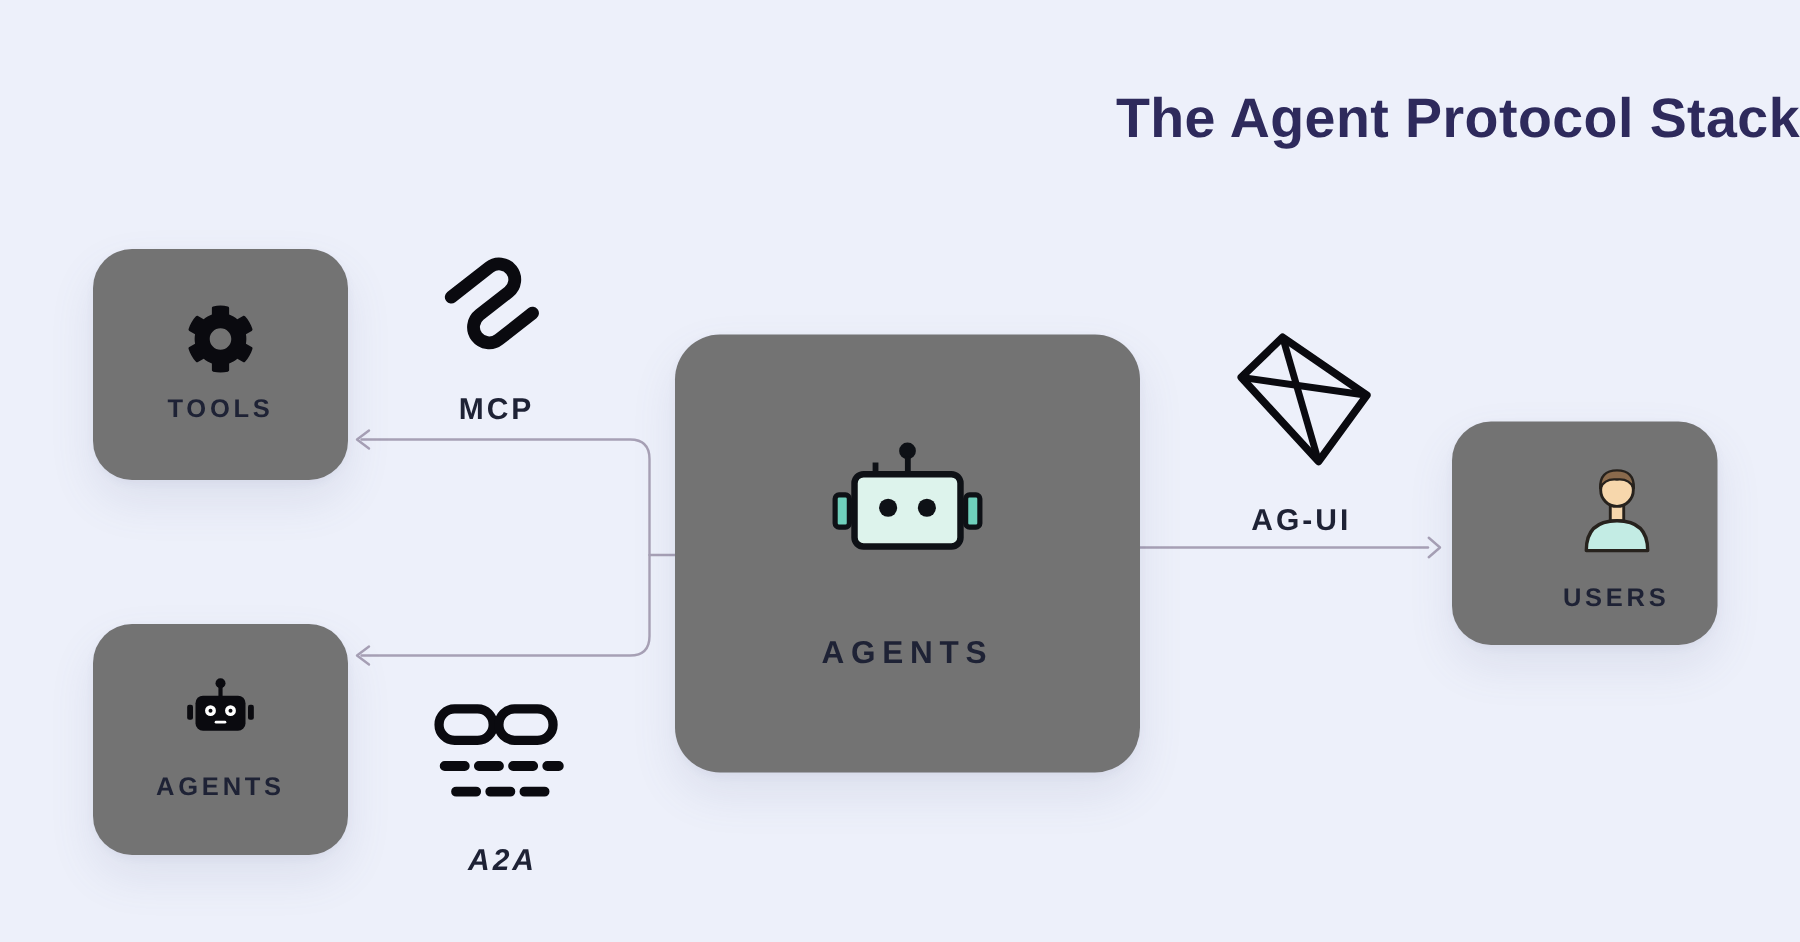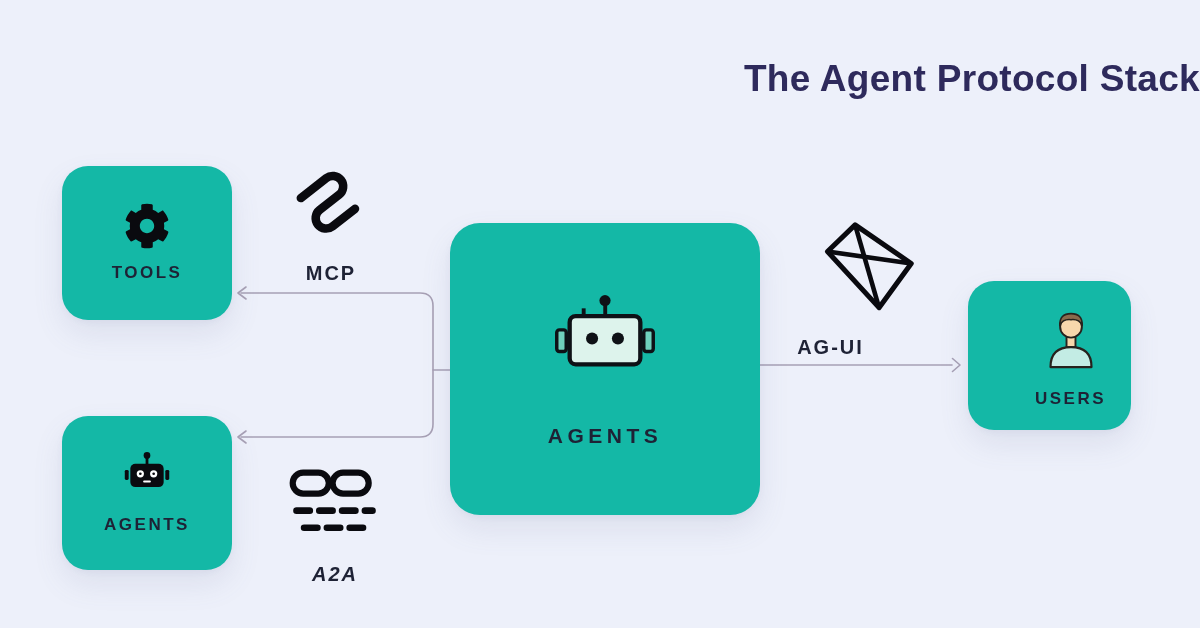--- a/index.html
+++ b/index.html
@@ -17,46 +17,46 @@
     color:#2e2a5c; letter-spacing:0.3px;
   }
 
   .connectors { position:absolute; left:0; top:0; width:1200px; height:628px; }
   .connectors path {
     fill:none; stroke:#a7a0b5; stroke-width:1.6;
     stroke-linecap:round; stroke-linejoin:round;
   }
 
   .card {
-    position:absolute; background:#14b8a6; border-radius:26px;
+    position:absolute; background:#737373; border-radius:26px;
     box-shadow:0 14px 30px rgba(100,104,150,0.12), 0 2px 6px rgba(100,104,150,0.06);
     display:flex; flex-direction:column; align-items:center; justify-content:center;
     gap:14px; z-index:2;
   }
   .card .label {
     color:#1e2235; font-weight:700; letter-spacing:2.5px; font-size:17px;
   }
   #card-tools  { left:62px;  top:166px; width:170px; height:154px; }
   #card-agents { left:62px;  top:416px; width:170px; height:154px; }
   #card-agent  { left:450px; top:223px; width:310px; height:292px; border-radius:30px; gap:38px; }
   #card-agent .label { font-size:21px; letter-spacing:4.5px; }
-  #card-users  { left:968px; top:281px; width:163px; height:149px; gap:19px;padding-left:42px; }
+  #card-users  { left:968px; top:281px; width:177px; height:149px; gap:19px;padding-left:42px; }
 
   .float-icon { position:absolute; z-index:2; }
   #mcp-icon  { left:283px; top:148px; }
   #a2a-icon  { left:287px; top:465px; }
   #agui-icon { left:822px; top:215px; }
 
   .proto-label {
     position:absolute; text-align:center; z-index:2;
     color:#1e2235; font-weight:700; letter-spacing:2px; font-size:20px;
   }
   #mcp-label  { left:286px; top:262px; width:90px; }
   #a2a-label  { left:290px; top:563px; width:90px;font-style:italic; }
-  #agui-label { left:783px; top:336px; width:95px; }
+  #agui-label { left:820px; top:336px; width:95px; }
 </style>
 </head>
 <body>
 
 <div class="canvas">
 
   <h1 class="title">The Agent Protocol Stack</h1>
 
   <svg class="connectors" viewBox="0 0 1200 628">
     <path d="M450 370 H433 V306 Q433 293 420 293 H241"></path>

